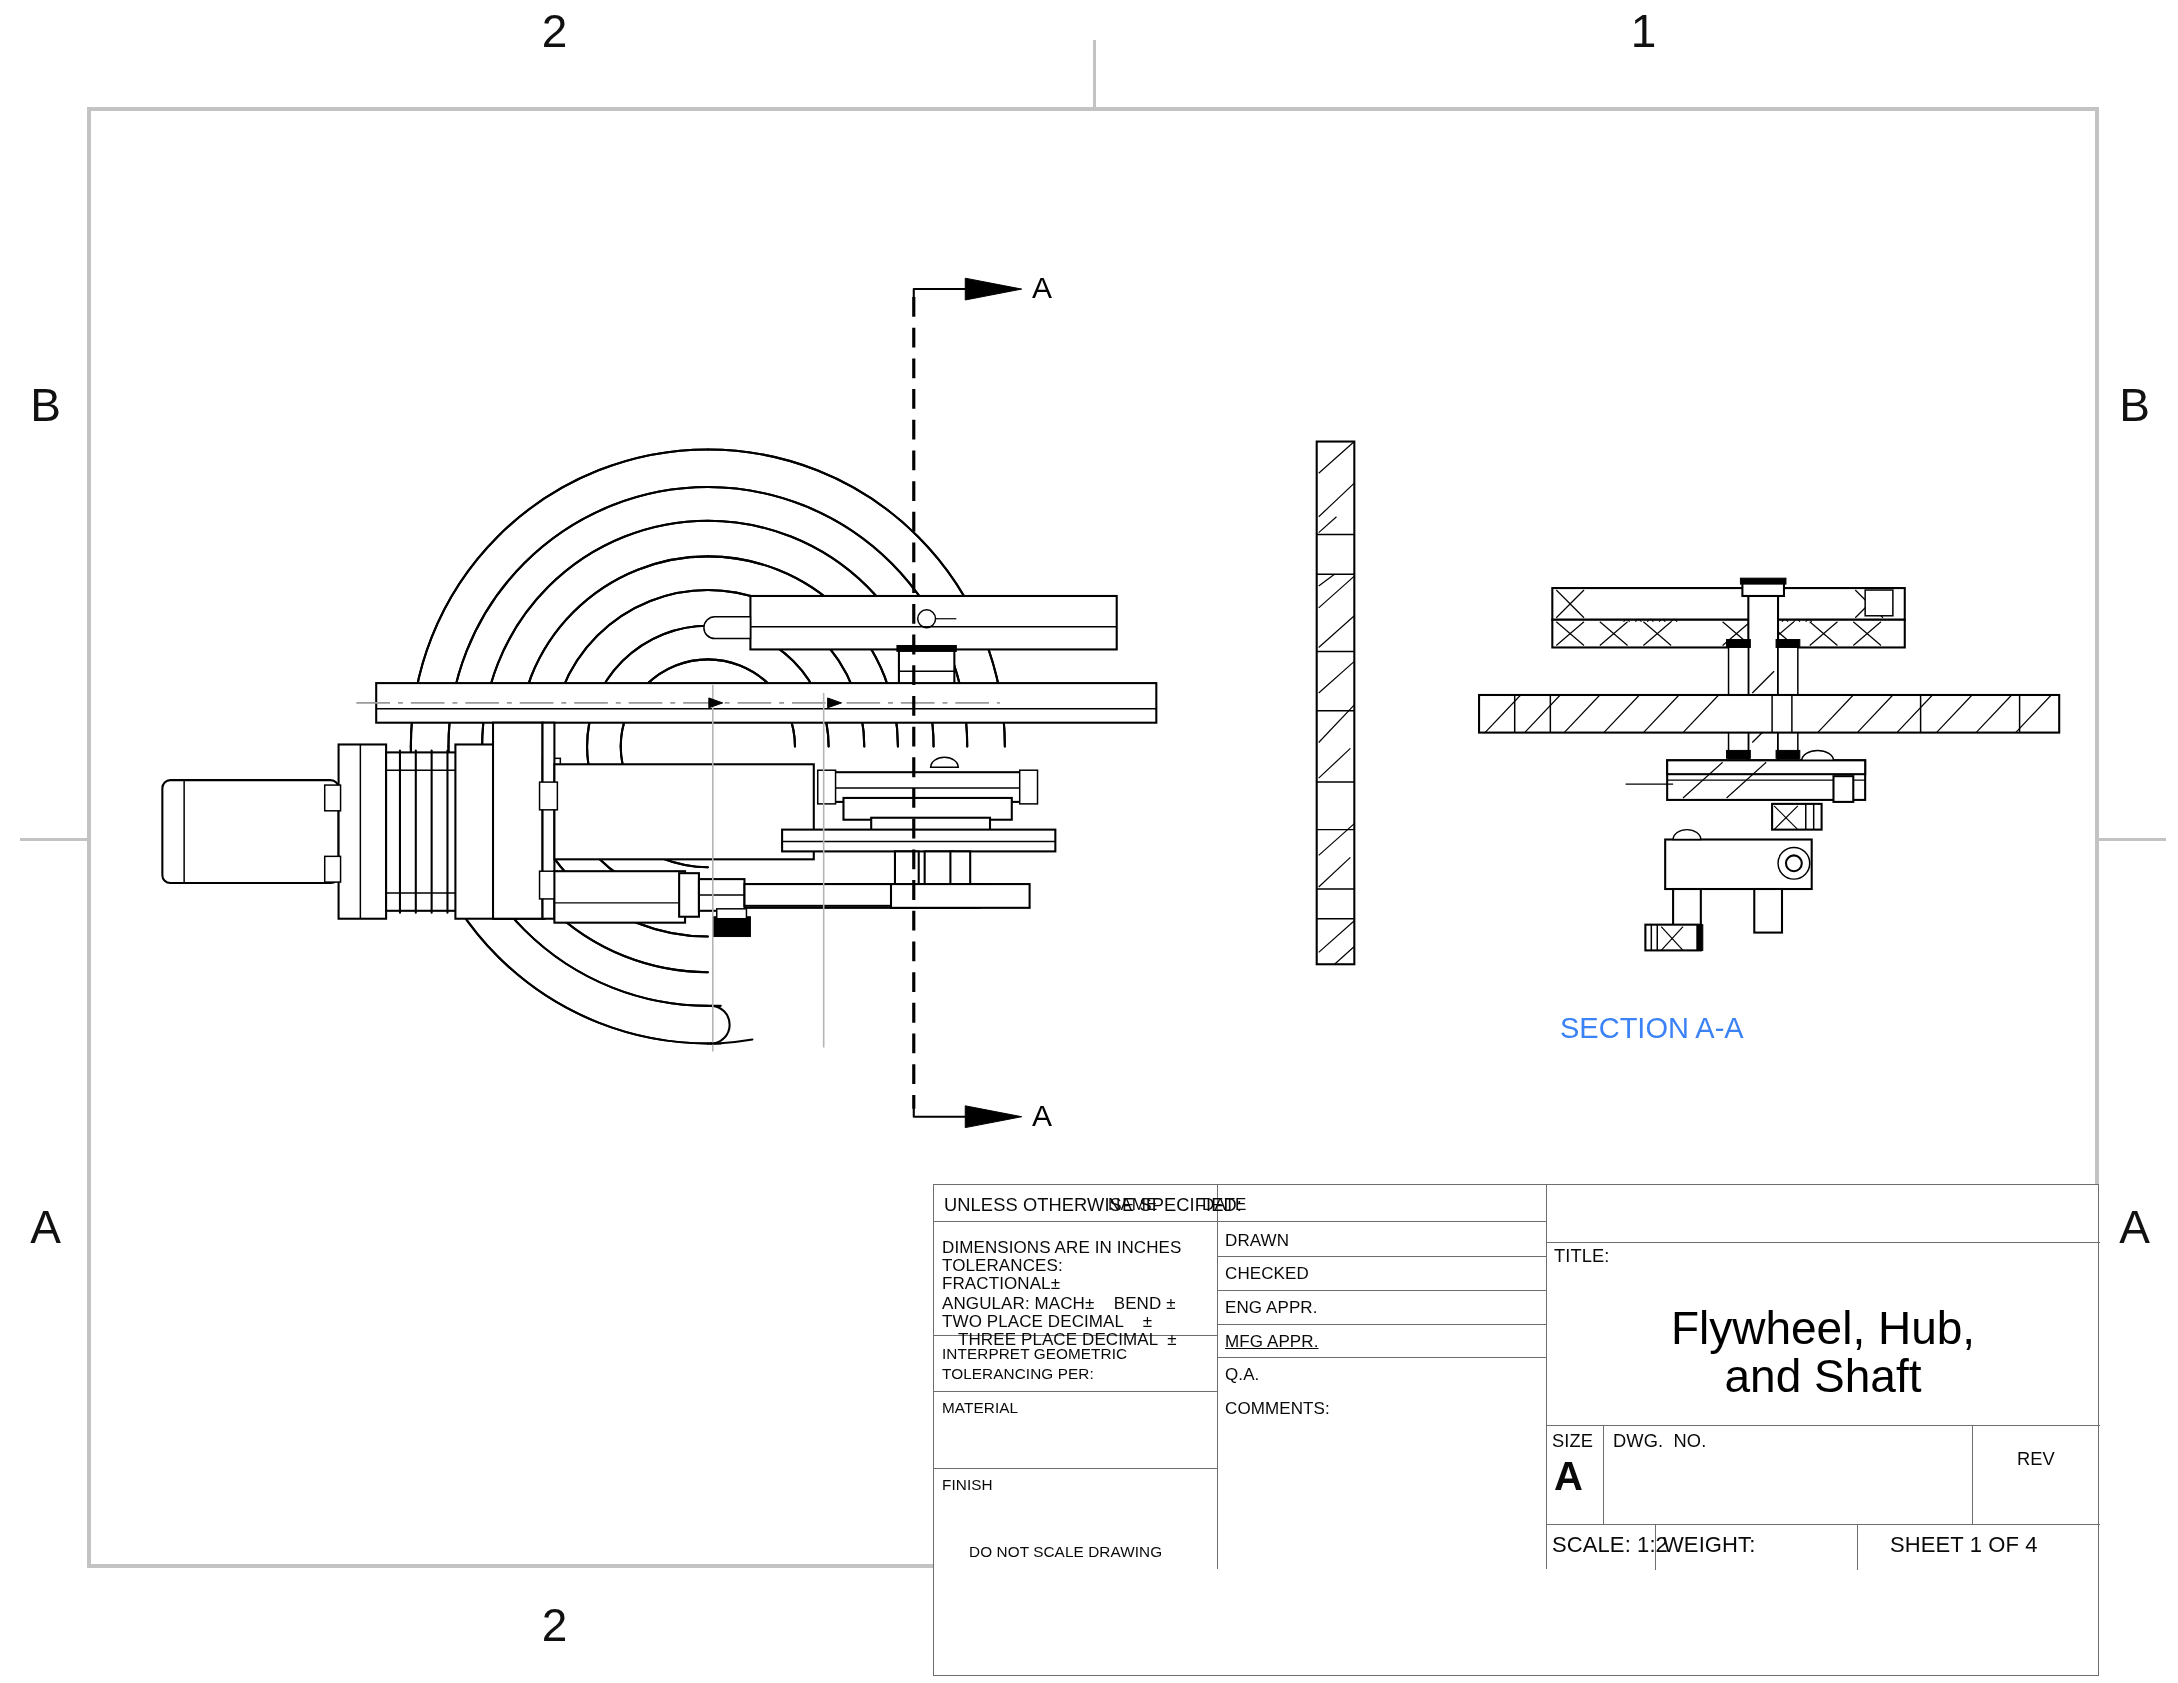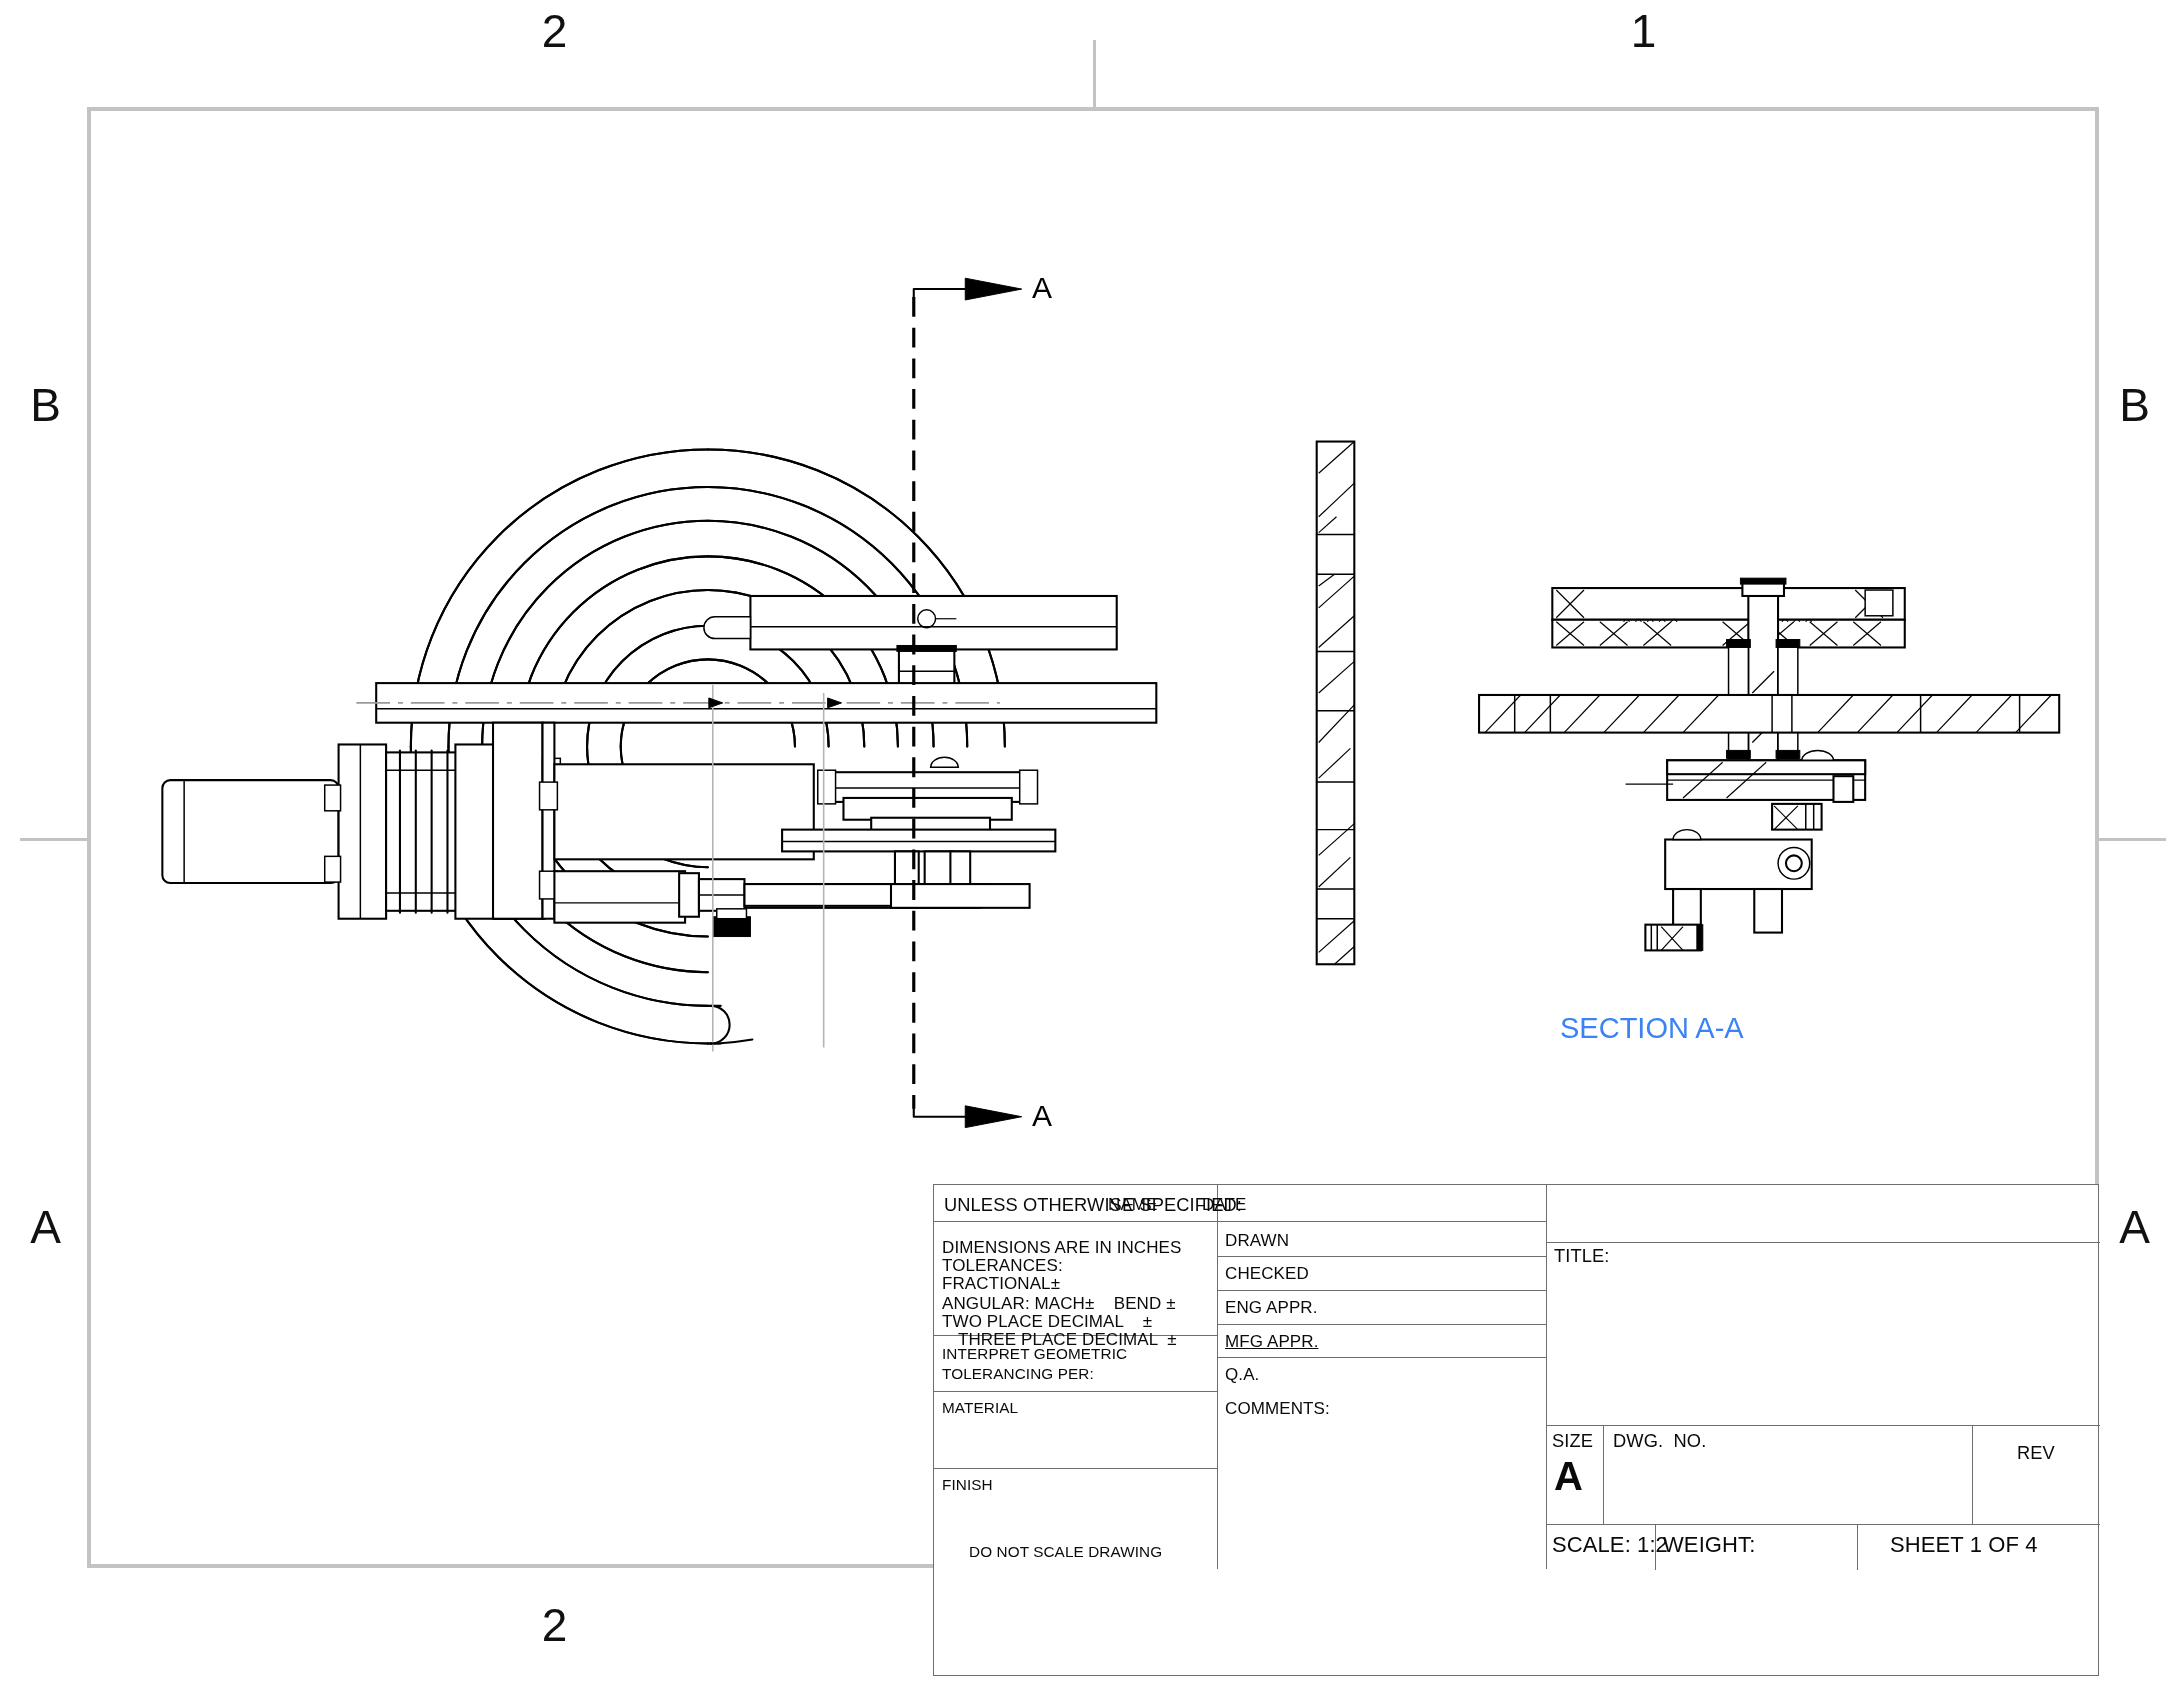--- a/index.html
+++ b/index.html
@@ -435,26 +435,32 @@
     <div class="tb-txt t14" style="left:174px;top:10px;">NAME</div>
     <div class="tb-txt t14" style="left:268px;top:10px;">DATE</div>
     <div class="tb-txt t14" style="left:291px;top:46px;">DRAWN</div>
     <div class="tb-txt t14" style="left:291px;top:79px;">CHECKED</div>
     <div class="tb-txt t14" style="left:291px;top:113px;">ENG APPR.</div>
     <div class="tb-txt t14" style="left:291px;top:147px;text-decoration:underline;">MFG APPR.</div>
     <div class="tb-txt t14" style="left:291px;top:180px;">Q.A.</div>
     <div class="tb-txt t14" style="left:291px;top:214px;">COMMENTS:</div>
 
     <div class="tb-txt t15" style="left:620px;top:61px;">TITLE:</div>
+    <div style="position:absolute;left:612px;top:71px;width:554px;text-align:center;
+                font-size:46px;line-height:48px;white-space:pre-line;
+                font-family:'Liberation Sans',sans-serif;">
+      <span>Flywheel, Hub,
+and Shaft</span>
+    </div>
 
     <div class="tb-txt t15" style="left:618px;top:246px;">SIZE</div>
     <div class="tb-txt t-size" style="left:620px;top:269px;">A</div>
     <div class="tb-txt t15" style="left:679px;top:246px;">DWG.  NO.</div>
     <div class="tb-txt t15" style="left:679px;top:283px;"></div>
-    <div class="tb-txt t15" style="left:1083px;top:258px;">REV</div>
+    <div class="tb-txt t15" style="left:1083px;top:264px;">REV</div>
     <div class="tb-txt t15" style="left:1083px;top:283px;"></div>
 
     <div class="tb-txt t18" style="left:618px;top:348px;">SCALE: 1:2</div>
     <div class="tb-txt t18" style="left:729px;top:348px;">WEIGHT:</div>
     <div class="tb-txt t18" style="left:956px;top:348px;">SHEET 1 OF 4</div>
   </div>
 
 </div>
 
 

